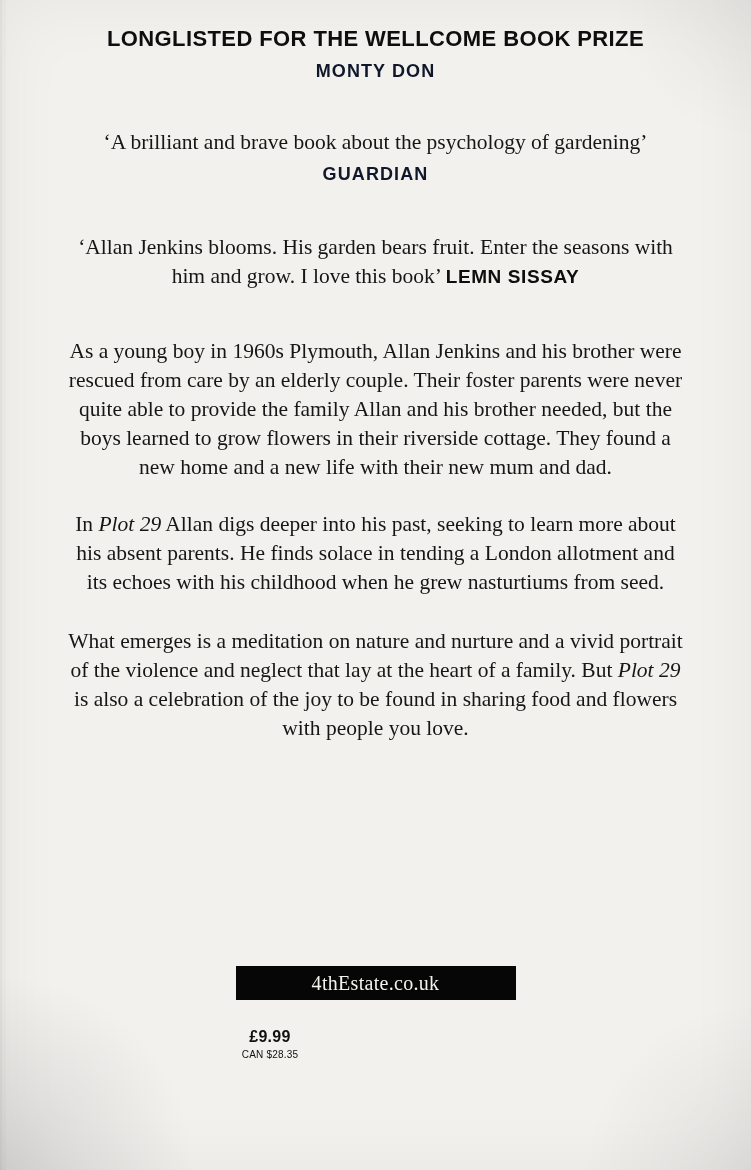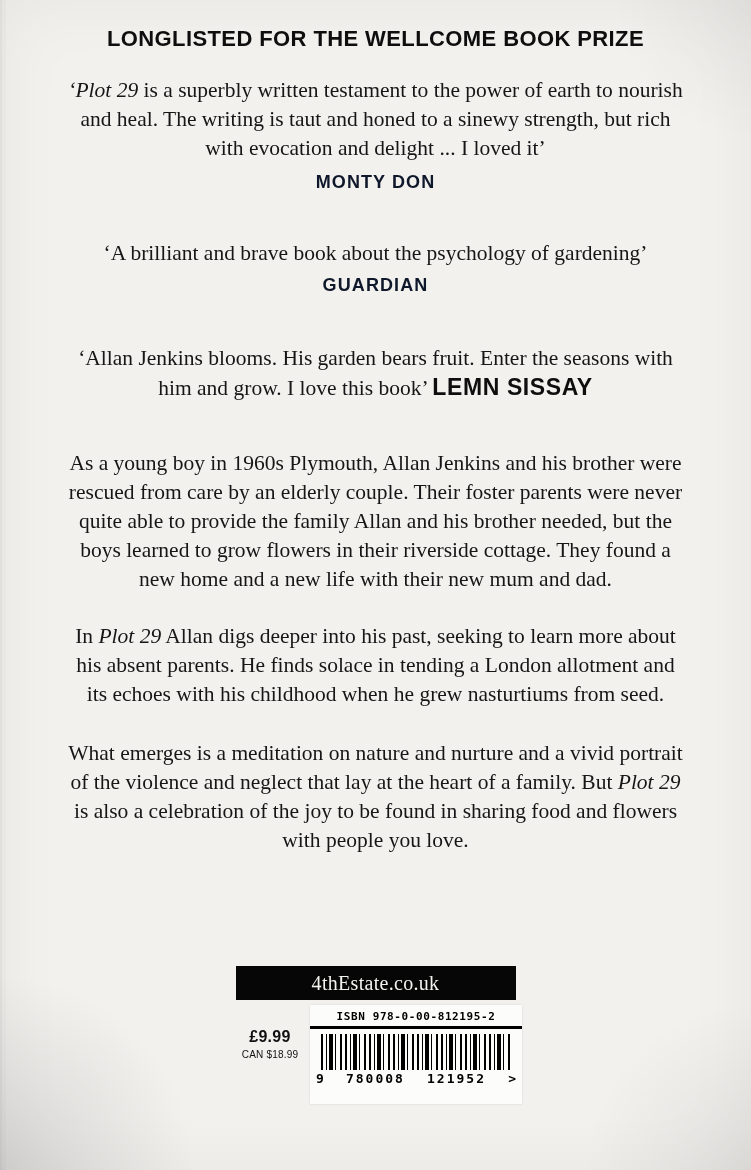--- a/index.html
+++ b/index.html
@@ -58,21 +58,21 @@
     font-family: "Liberation Sans", sans-serif;
     font-weight: 700;
     font-size: 18px;
     letter-spacing: 1.1px;
     color: #0f172a;
   }
 
   .attr-inline {
     font-family: "Liberation Sans", sans-serif;
     font-weight: 700;
-    font-size: 23px;
+    font-size: 19px;
     letter-spacing: 0.6px;
     color: #0e0e0e;
   }
 
   .q1 { margin-top: 24px; }
   .a1 { margin-top: 9px; }
   .q2 { margin-top: 46px; }
   .a2 { margin-top: 7px; }
   .q3 { margin-top: 48px; }
   .p1 { margin-top: 46px; }
@@ -158,21 +158,20 @@
 </style>
 </head>
 <body>
 
 <div class="scan">
 
   <div class="content">
 
     <h1 class="award">LONGLISTED FOR THE WELLCOME BOOK PRIZE</h1>
 
-    <p class="quote q1"><span class="it">‘Plot 29</span><span> is a superbly written testament to the power of earth to nourish and heal. The writing is taut and honed to a sinewy strength, but rich with evocation and delight ... I loved it’</span></p>
     <div class="attr a1">MONTY DON</div>
 
     <p class="quote q2">‘A brilliant and brave book about the psychology of gardening’</p>
     <div class="attr a2">GUARDIAN</div>
 
     <p class="quote q3"><span>‘Allan Jenkins blooms. His garden bears fruit. Enter the seasons with him and grow. I love this book’ </span><span class="attr-inline">LEMN SISSAY</span></p>
 
     <p class="body-par p1">As a young boy in 1960s Plymouth, Allan Jenkins and his brother were rescued from care by an elderly couple. Their foster parents were never quite able to provide the family Allan and his brother needed, but the boys learned to grow flowers in their riverside cottage. They found a new home and a new life with their new mum and dad.</p>
 
     <p class="body-par p2"><span>In </span><span class="it">Plot 29</span><span> Allan digs deeper into his past, seeking to learn more about his absent parents. He finds solace in tending a London allotment and its echoes with his childhood when he grew nasturtiums from seed.</span></p>
@@ -180,28 +179,17 @@
     <p class="body-par p3"><span>What emerges is a meditation on nature and nurture and a vivid portrait of the violence and neglect that lay at the heart of a family. But </span><span class="it">Plot 29</span><span> is also a celebration of the joy to be found in sharing food and flowers with people you love.</span></p>
 
   </div>
 
   <div class="publisher-bar">
     <span>4thEstate.co.uk</span>
   </div>
 
   <div class="price">
     <div class="price-gbp">£9.99</div>
-    <div class="price-can">CAN $18.99</div>
+    <div class="price-can">CAN $28.35</div>
   </div>
 
-  <div class="isbn-box">
-    <div class="isbn-label">ISBN 978-0-00-812195-2</div>
-    <div class="isbn-rule"></div>
-    <div class="barcode"></div>
-    <div class="barcode-digits">
-      <span>9</span>
-      <span class="grp">780008</span>
-      <span class="grp">121952</span>
-      <span>&gt;</span>
-    </div>
-  </div>
 
 </div>
 
 </body></html>

